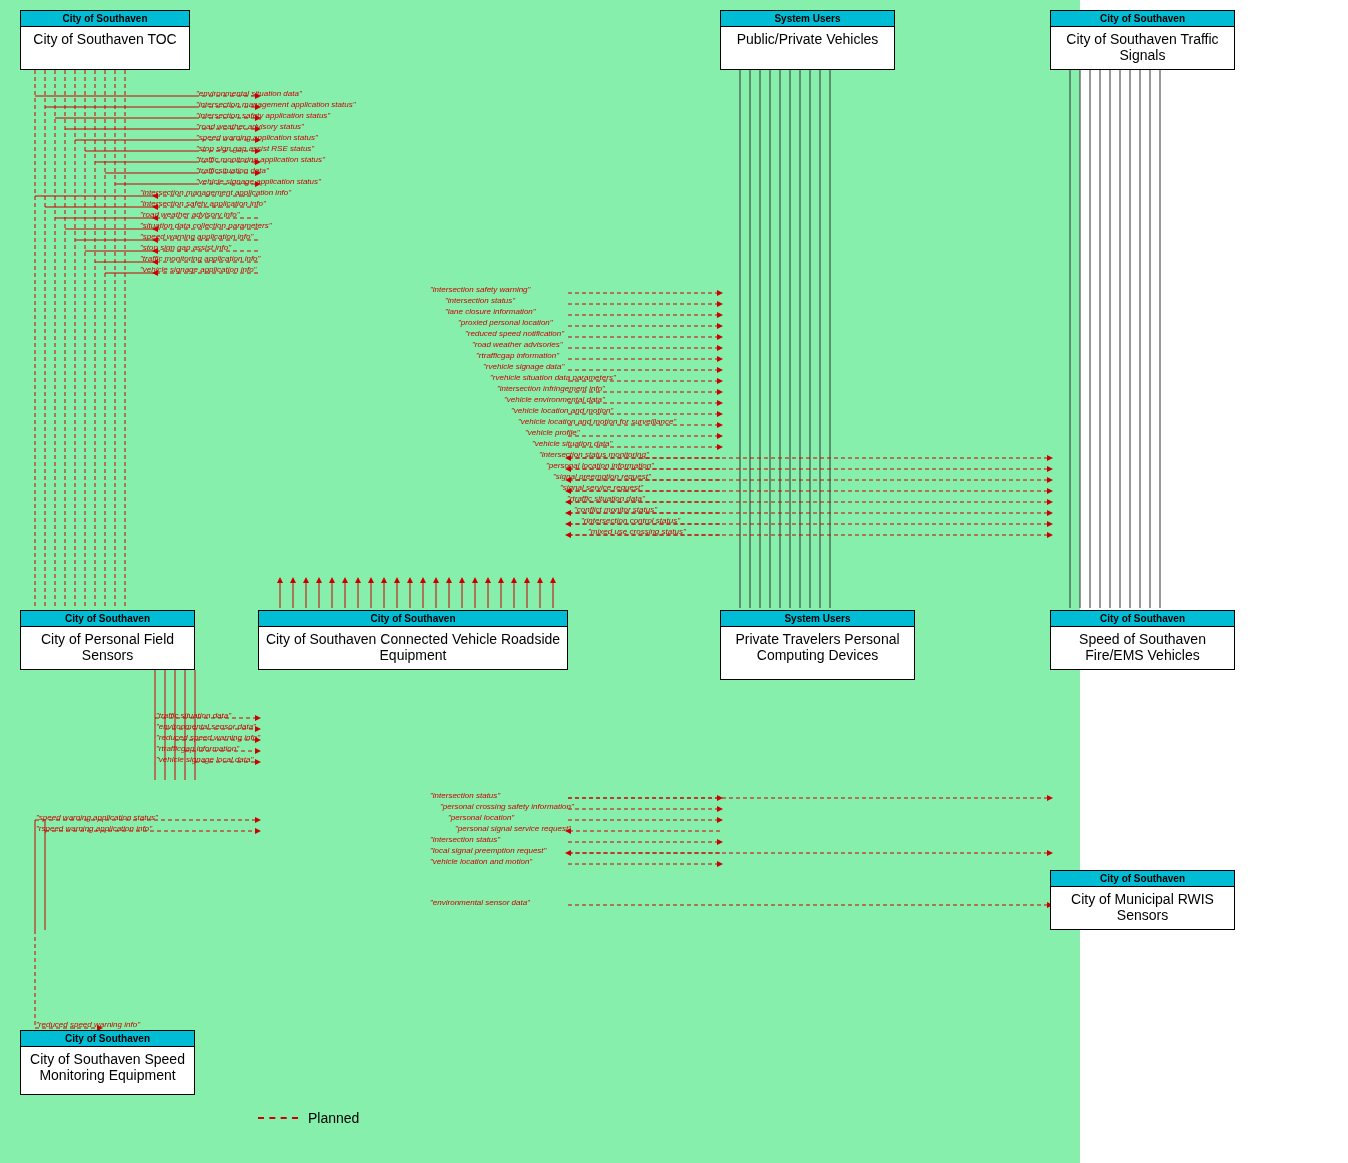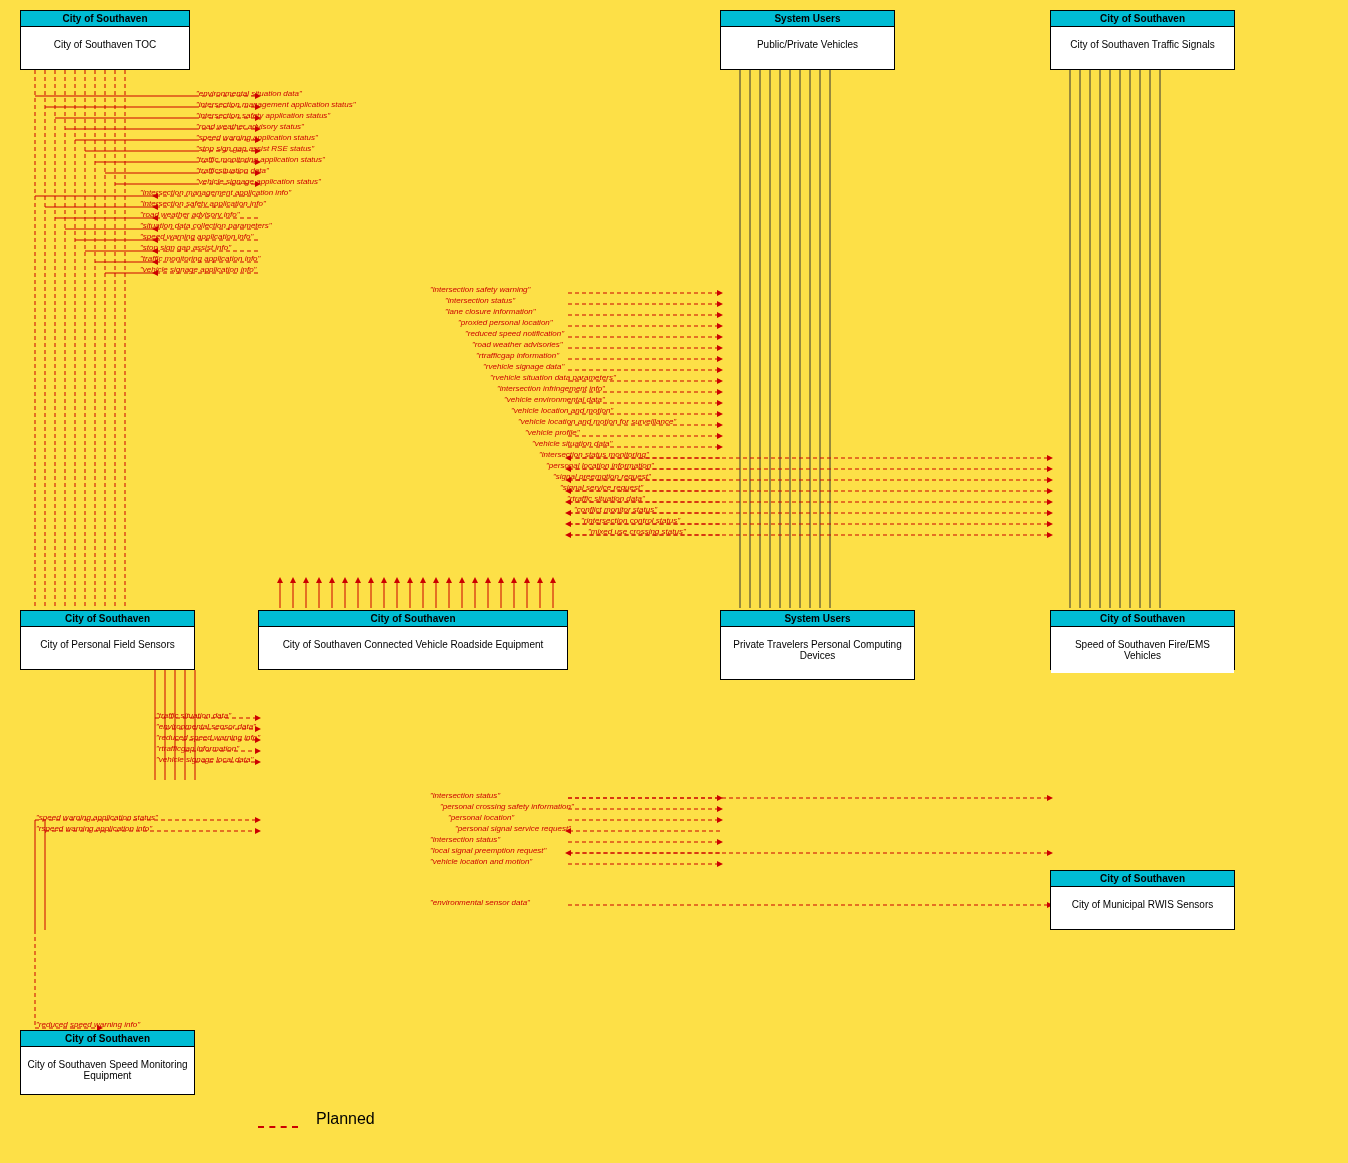--- a/index.html
+++ b/index.html
@@ -7,66 +7,66 @@
       background: white;
       font-family: Arial, sans-serif;
       font-size: 10px;
       width: 1348px;
       min-height: 1163px;
       position: relative;
       overflow: hidden;
     }
     .diagram-container {
       position: relative;
-      width: 1348px;
+      width: 1080px;
       height: 1163px;
-      background: #fde047;
+      background: #86efac;
       text-decoration: underline;
     }
     .node {
       position: absolute;
       border: 1.5px solid #000;
       text-align: center;
       font-size: 10px;
       background: white;
     }
     .node-header {
       background: #00bcd4;
       color: black;
       font-weight: bold;
       font-size: 10px;
       padding: 2px 4px;
       border-bottom: 1px solid #000;
     }
     .node-body {
-      padding: 12px 6px;
-      font-size: 10px;
+      padding: 4px 6px;
+      font-size: 14px;
       background: white;
     }
     
     .label {
       position: absolute;
       font-size: 8px;
       color: #cc0000;
       white-space: nowrap;
       font-style: italic;
     }
     svg.arrows {
       position: absolute;
       top: 0; left: 0;
       width: 1348px;
       height: 1163px;
       pointer-events: none;
     }
     .legend-box {
       position: absolute;
       display: flex;
-      align-items: flex-end;
-      gap: 14px;
-      font-size: 16px;
+      align-items: center;
+      gap: 6px;
+      font-size: 14px;
     }
     .legend-line-planned {
       display: inline-block;
       width: 40px;
       height: 2px;
       border-top: 2px dashed #cc0000;
       margin-right: 4px;
     }
   </style>
 </head>

